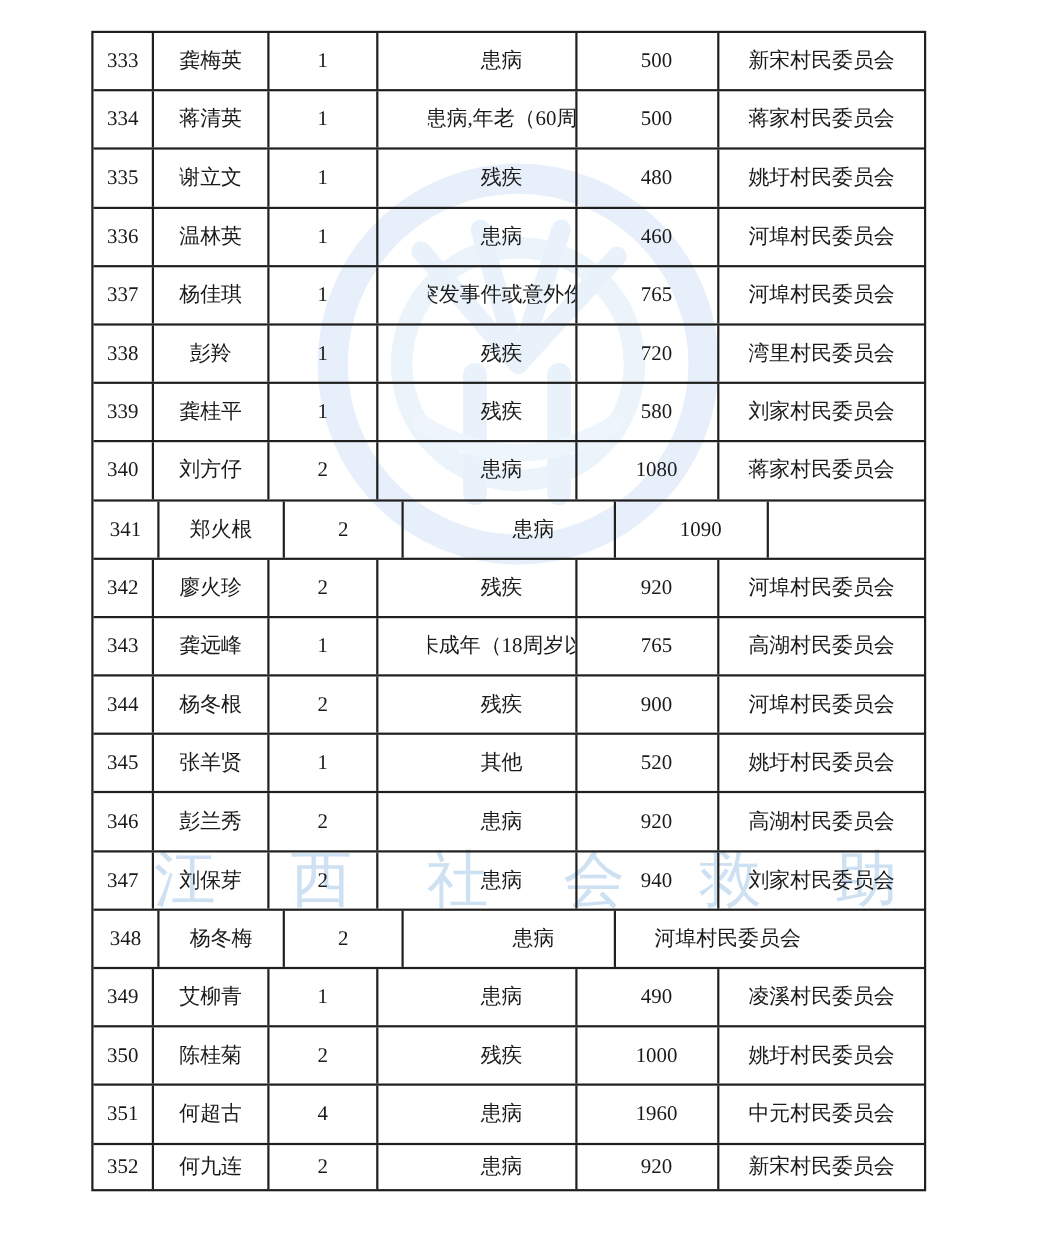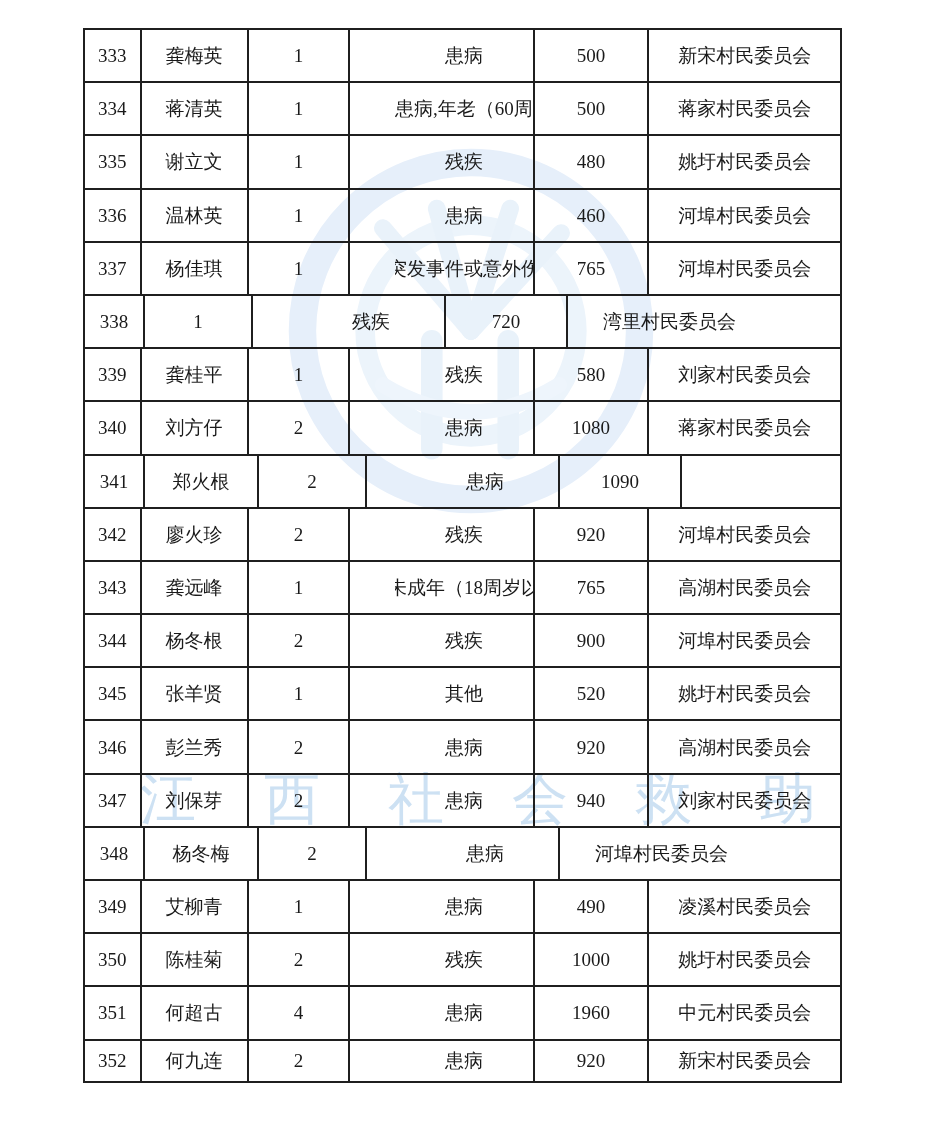--- a/index.html
+++ b/index.html
@@ -84,21 +84,21 @@
     font-size: 19px;
     line-height: 1;
     white-space: nowrap;
     overflow: hidden;
     color: #1a1a1a;
   }
   .c-serial   { width: 60px;  }
   .c-name     { width: 114px; }
   .c-count    { width: 108px; }
   .c-category { width: 148px; margin-left: 45px; }
-  .c-amount   { width: 122px; }
+  .c-amount   { width: 122px; margin-left: 17px; }
   .c-village  { width: 203px; border-right: none; }
 </style>
 </head>
 <body>
 
 <div class="page">
 
   <div class="wm-layer">
     <svg class="wm-emblem" viewBox="0 0 400 400" fill="none" xmlns="http://www.w3.org/2000/svg">
       <circle cx="200" cy="200" r="172" stroke="#e6effa" stroke-width="28"></circle>
@@ -155,20 +155,21 @@
     <div class="t-cell c-serial">337</div>
     <div class="t-cell c-name">杨佳琪</div>
     <div class="t-cell c-count">1</div>
     <div class="t-cell c-category">突发事件或意外伤</div>
     <div class="t-cell c-amount">765</div>
     <div class="t-cell c-village">河埠村民委员会</div>
   </div>
 
   <div class="t-row">
     <div class="t-cell c-serial">338</div>
+    <div class="t-cell c-name">彭羚</div>
     <div class="t-cell c-count">1</div>
     <div class="t-cell c-category">残疾</div>
     <div class="t-cell c-amount">720</div>
     <div class="t-cell c-village">湾里村民委员会</div>
   </div>
 
   <div class="t-row">
     <div class="t-cell c-serial">339</div>
     <div class="t-cell c-name">龚桂平</div>
     <div class="t-cell c-count">1</div>

